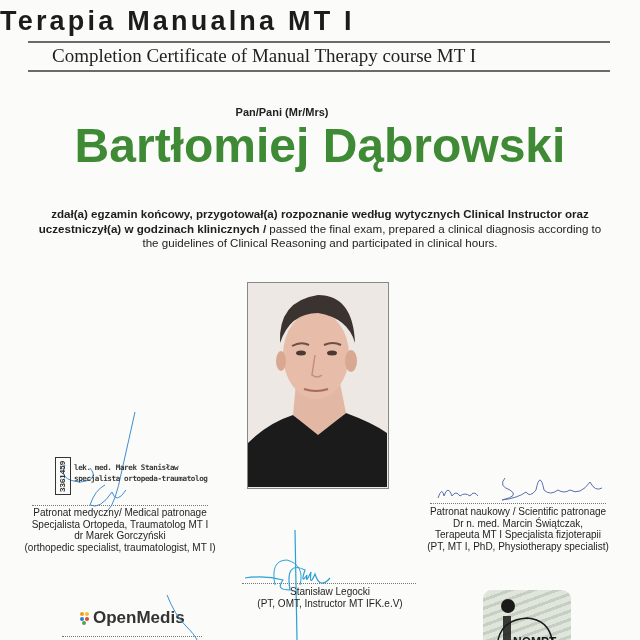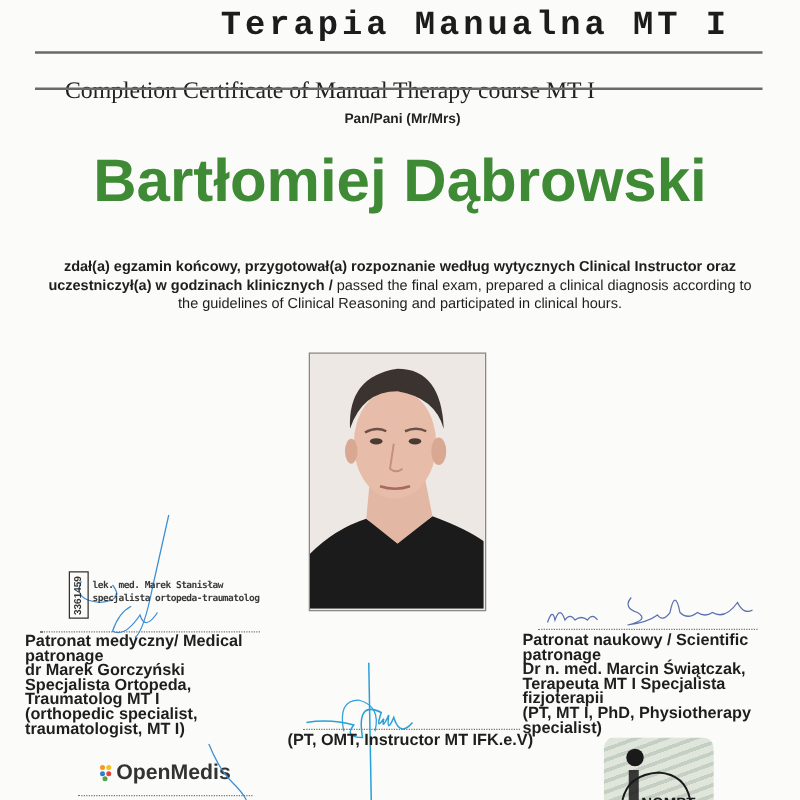--- a/index.html
+++ b/index.html
@@ -4,50 +4,50 @@
 <style>
   html, body { margin:0; padding:0; }
   body {
     width:640px; height:640px; overflow:hidden; position:relative;
     background:#fbfbf9;
     font-family:"Liberation Sans", sans-serif;
     color:#1a1a1a;
   }
   .abs { position:absolute; }
   .title {
-    left:0; width:584px; top:6px; text-align:right;
-    font-family:Liberation Mono, monospace; font-weight:bold;
+    left:0; width:584px; top:6px; text-align:left;
+    font-family:Liberation Sans, sans-serif; font-weight:bold;
     font-size:27px; letter-spacing:3.2px; color:#1c1c1c;
   }
   .rule { left:28px; width:582px; height:1.5px; background:#6a6a6a; }
   .subtitle {
-    left:0; width:528px; top:62px; text-align:center;
+    left:0; width:528px; top:45px; text-align:center;
     font-family:"Liberation Serif", serif; font-size:19px; color:#222;
   }
   .salutation {
-    left:0; width:564px; top:89px; text-align:center;
-    font-size:11px; font-weight:bold; color:#222;padding-left:40px;
+    left:0; width:564px; top:106px; text-align:center;
+    font-size:11px; font-weight:bold; color:#222;
   }
   .name {
     left:0; width:640px; top:118px; text-align:center;
     font-size:48px; font-weight:bold; color:#3e8a35; letter-spacing:0px;
   }
   .statement {
     left:30px; width:580px; top:207px; text-align:center;
     font-size:11.6px; line-height:14.5px; color:#1e1e1e;
   }
   .statement b { font-weight:bold; }
   .photo {
     left:247px; top:282px; width:142px; height:207px;
     border:1.5px solid #888; background:#eeeae6; overflow:hidden;
     box-sizing:border-box;
   }
   .dots { height:0; border-top:1.2px dotted #777; }
   .caption {
-    text-align:left; font-size:13px; font-weight:bold; line-height:11.6px; color:#1e1e1e;
+    text-align:center; font-size:10px; font-weight:normal; line-height:11.6px; color:#1e1e1e;
   }
   .stamp {
     left:55px; top:455px; width:125px; height:40px;
   }
   .stamp-num {
     position:absolute; left:0; top:2px; width:14px; height:36px;
     border:1.2px solid #333; font-size:8px; font-weight:bold;
     writing-mode:vertical-rl; transform:rotate(180deg);
     text-align:center; line-height:14px; color:#333;
   }
@@ -119,22 +119,22 @@
   <path d="M45 75 Q35 80 30 95 Q40 100 52 82 Q56 95 66 80" stroke="#3d8ed4" stroke-width="1" fill="none"></path>
 </svg>
 <div class="abs stamp">
   <div class="stamp-num">3361459</div>
   <div class="stamp-line1">lek. med. Marek Stanisław</div>
   <div class="stamp-line2">specjalista ortopeda-traumatolog</div>
 </div>
 <div class="abs dots" style="left:32px;top:505px;width:176px;"></div>
 <div class="abs caption" style="left:20px;top:507px;width:200px;">
   <div>Patronat medyczny/ Medical patronage</div>
+  <div>Specjalista Ortopeda, Traumatolog MT I</div>
   <div>dr Marek Gorczyński</div>
-  <div>Specjalista Ortopeda, Traumatolog MT I</div>
   <div>(orthopedic specialist, traumatologist, MT I)</div>
 </div>
 
 <svg class="abs" style="left:430px;top:468px;" width="180" height="40" viewBox="0 0 180 40">
   <path d="M8 30 Q12 18 14 28 Q18 16 22 28 Q26 22 30 28 Q35 24 40 28 Q44 22 48 28" stroke="#5a6fb0" stroke-width="1" fill="none"></path>
   <path d="M75 10 Q68 18 80 22 Q90 28 72 32 Q88 30 96 24 Q100 30 106 22 Q110 2 114 22 Q120 28 128 22 Q134 26 140 22 Q150 28 160 14 Q165 24 172 20" stroke="#5a6fb0" stroke-width="1" fill="none"></path>
 </svg>
 <div class="abs dots" style="left:430px;top:503px;width:176px;"></div>
 <div class="abs caption" style="left:418px;top:506px;width:200px;">
   <div>Patronat naukowy / Scientific patronage</div>
@@ -143,20 +143,21 @@
   <div>(PT, MT I, PhD, Physiotherapy specialist)</div>
 </div>
 
 <svg class="abs" style="left:245px;top:530px;" width="95" height="110" viewBox="0 0 95 110">
   <path d="M50 0 L52 110" stroke="#2aa0d8" stroke-width="1.2" fill="none"></path>
   <path d="M0 48 Q20 45 38 50 Q30 60 45 60 Q40 30 60 40 Q55 55 62 45 Q60 55 66 42 Q64 58 70 44 Q75 60 85 48" stroke="#2aa0d8" stroke-width="1.2" fill="none"></path>
   <path d="M30 55 Q25 30 42 30 Q60 35 55 55" stroke="#2aa0d8" stroke-width="1" fill="none"></path>
 </svg>
 <div class="abs dots" style="left:242px;top:583px;width:174px;"></div>
 <div class="abs caption" style="left:230px;top:586px;width:200px;">
+  <div>Stanisław Legocki</div>
   <div>(PT, OMT, Instructor MT IFK.e.V)</div>
 </div>
 
 <div class="abs openmedis">
   <span class="logo-dots">
     <span style="left:0;top:0;background:#f29a1f;"></span>
     <span style="left:5px;top:0;background:#f4c21e;"></span>
     <span style="left:0;top:5px;background:#2f7fd0;"></span>
     <span style="left:5px;top:5px;background:#e2433a;"></span>
     <span style="left:2px;top:9px;background:#52a447;"></span>

